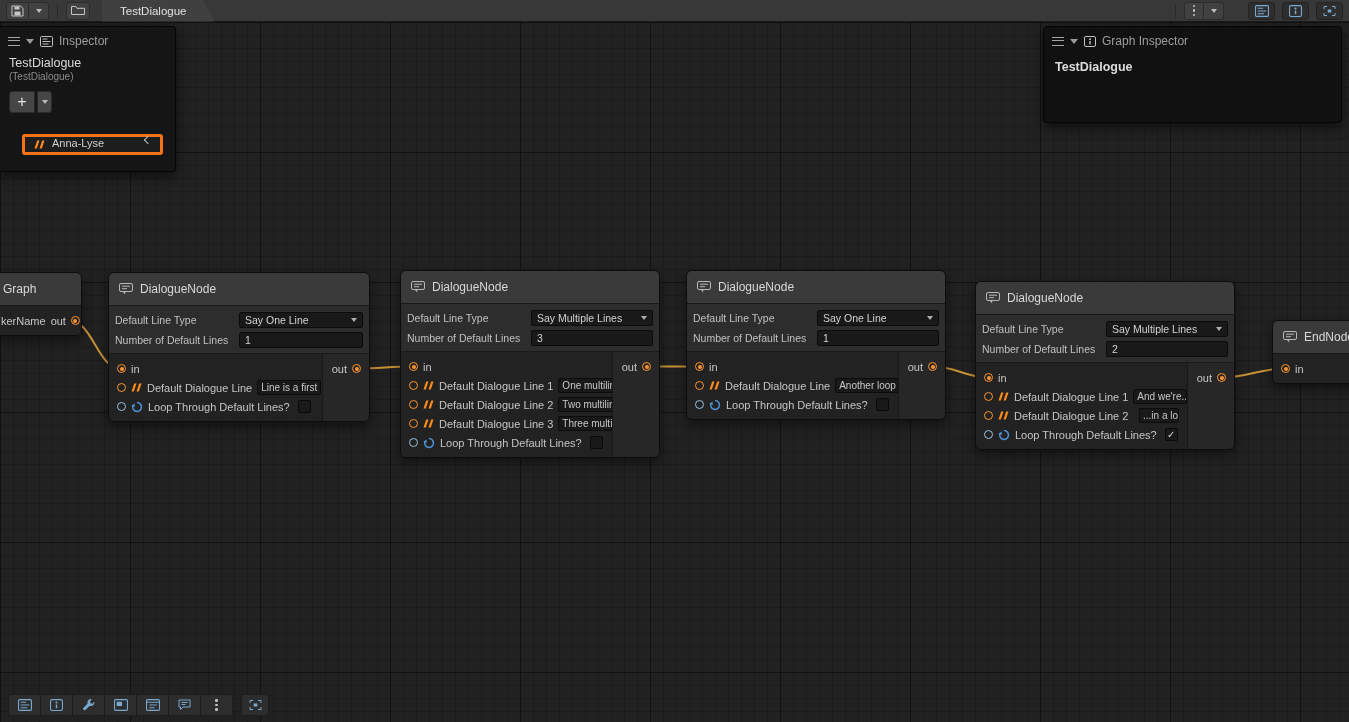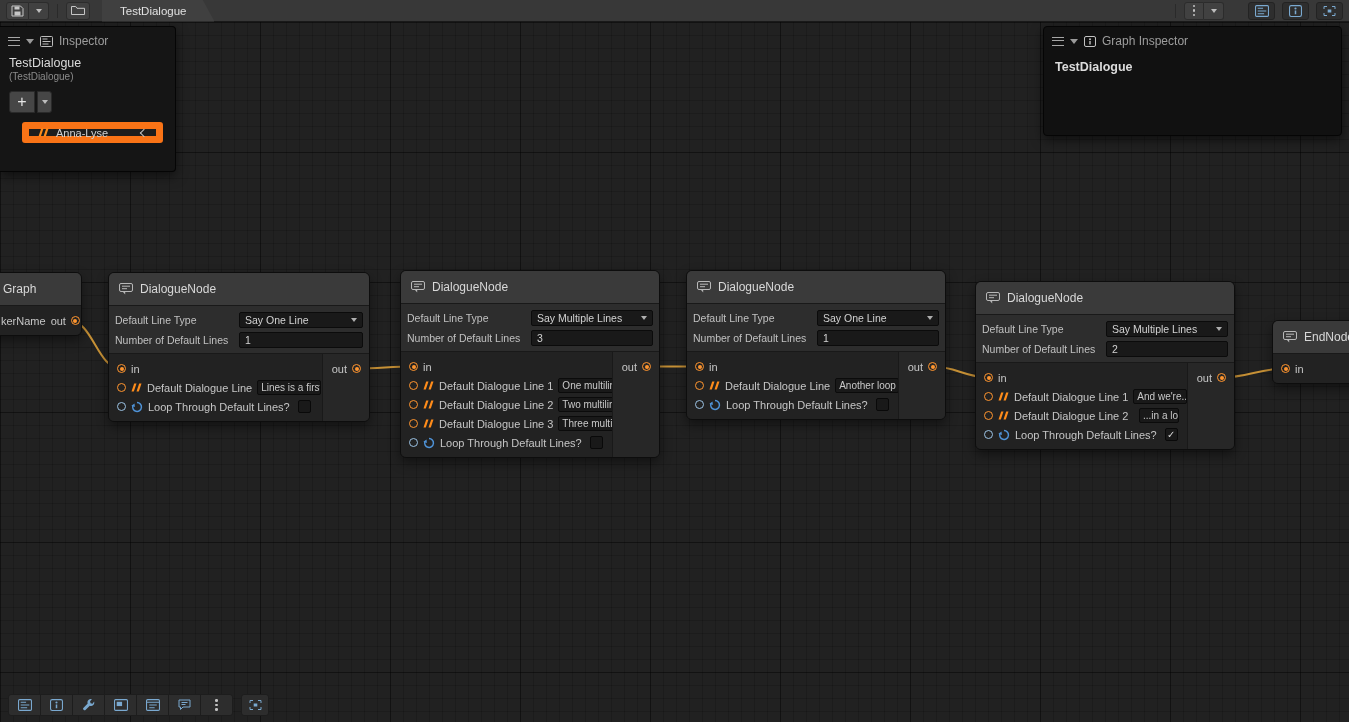--- a/index.html
+++ b/index.html
@@ -70,28 +70,28 @@
   .bb-asset { padding:3px 9px 0 9px; }
   .bb-asset-name { font-size:12.5px; color:#dadada; }
   .bb-asset-type { font-size:10px; color:#8b8b8b; margin-top:1px; }
   .bb-actions { display:flex; align-items:center; gap:2px; padding:9px 9px 4px 9px; }
   .bb-add {
     width:26px; height:22px; background:#464646; border:1px solid #2a2a2a; border-radius:3px 0 0 3px;
     color:#e6e6e6; font-size:16px; line-height:19px; text-align:center;
   }
   .bb-add-caret { width:15px; height:22px; background:#464646; border:1px solid #2a2a2a; border-radius:0 3px 3px 0; display:flex; align-items:center; justify-content:center; }
   .bb-field {
-    margin:5px 12px 0 22px; height:21px; background:#1d1d1d;
-    border:7px solid #f97316; border-radius:3px;
-    display:flex; align-items:center; gap:7px; padding:0 9px;
+    margin:17px 12px 0 22px; height:21px; background:#1d1d1d;
+    border:3px solid #f97316; border-radius:3px;
+    display:flex; gap:7px; padding:0 9px;
   }
   .bb-field-name { flex:1; font-size:11px; color:#d0d0d0; }
   .chev-left { width:6px; height:6px; border-left:1.6px solid #c4c4c4; border-bottom:1.6px solid #c4c4c4; transform:rotate(45deg); }
 
-  .graph-inspector { left:1043px; top:26px; width:299px; height:110px; background:#111111; }
+  .graph-inspector { left:1043px; top:26px; width:299px; height:97px; background:#111111; }
   .gi-asset-name { padding:7px 11px; font-size:12.5px; font-weight:bold; color:#dcdcdc; }
 
   
   .node {
     position:absolute; z-index:5; background:#212121;
     border:1px solid #0d0d0d; border-radius:6px;
     box-shadow:0 5px 12px rgba(0,0,0,.45);
   }
   .node-title {
     height:33px; background:#3a3a3a; border-bottom:1px solid #191919;
@@ -212,21 +212,21 @@
       </div>
       <div class="port-row">
         <span class="port"></span>
         <span class="icon">
           <svg width="11" height="9" viewBox="0 0 11 9">
               <path d="M0.5 8.5L3.2 0.5h2.3L2.8 8.5z" fill="#ff8c1a"></path>
               <path d="M5.5 8.5L8.2 0.5h2.3L7.8 8.5z" fill="#ff8c1a"></path>
             </svg>
         </span>
         <span>Default Dialogue Line</span>
-        <span class="mini-field">Lines is a first</span>
+        <span class="mini-field">Line is a first</span>
       </div>
       <div class="port-row">
         <span class="port bool"></span>
         <span class="icon">
           <svg width="12" height="12" viewBox="0 0 12 12">
               <path d="M6 1.6a4.4 4.4 0 1 1-4.1 2.9" fill="none" stroke="#4f93d8" stroke-width="1.5"></path>
               <path d="M0.4 4.8l3.1-2.4.4 3.7z" fill="#4f93d8"></path>
             </svg>
         </span>
         <span>Loop Through Default Lines?</span>

